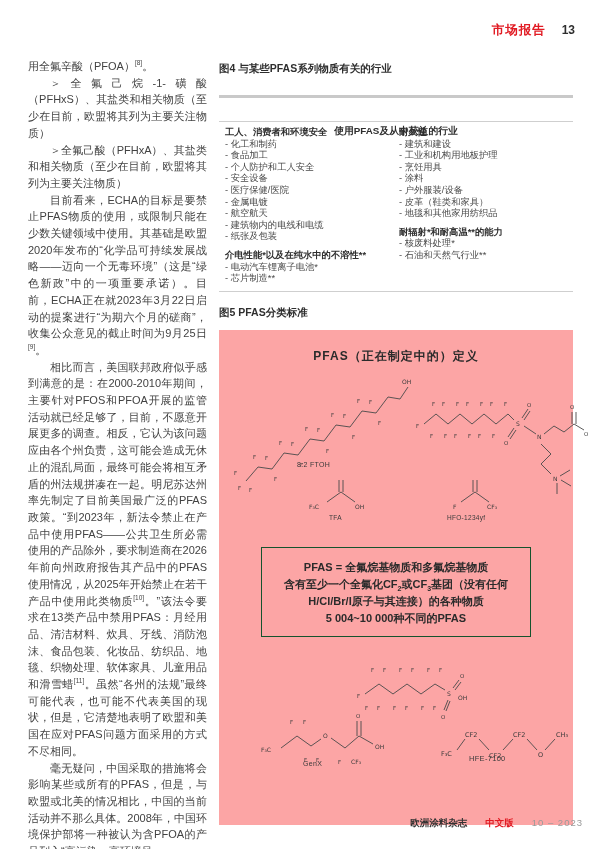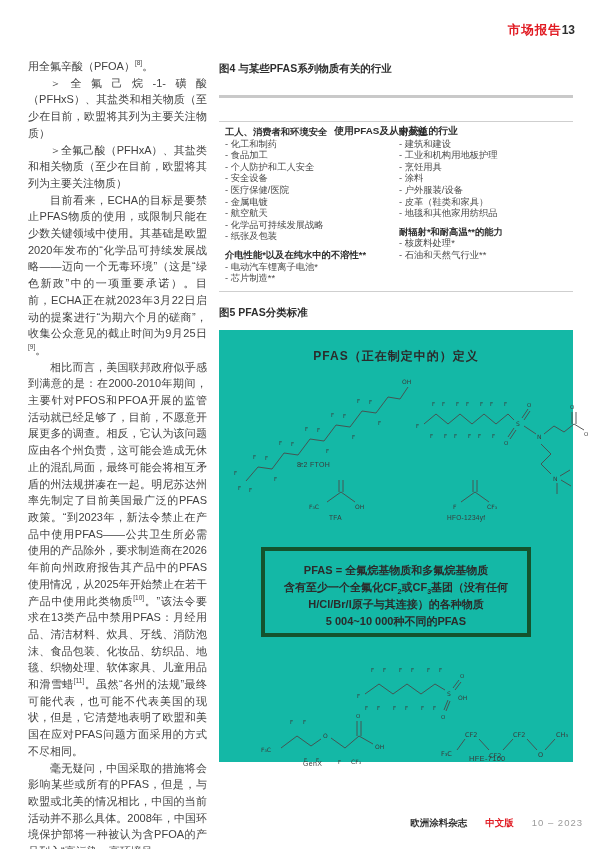--- a/index.html
+++ b/index.html
@@ -1,45 +1,45 @@
 <!DOCTYPE html>
 <html><head>
 <meta charset="utf-8">
 <style>
   * { margin:0; padding:0; box-sizing:border-box; }
   html,body { width:600px; height:849px; background:#ffffff; font-family:"Liberation Sans","DejaVu Sans",sans-serif; color:#3f3f3f; }
   #page { position:relative; width:600px; height:849px; background:#fff; overflow:hidden; }
 
   
-  .hdr { position:absolute; top:22px; right:25px; display:flex; align-items:baseline; }
+  .hdr { position:absolute; top:22px; right:25px; display:flex; align-items:baseline; gap:16px; }
   .hdr .sec { color:#e11b23; font-weight:bold; font-size:12.5px; letter-spacing:1px; }
   .hdr .pg  { color:#2e2e2e; font-size:12px; font-weight:bold; }
 
   
   .leftcol { position:absolute; left:28px; top:58px; width:179px; font-size:11px; line-height:16.7px; text-align:justify; color:#424242; }
   .leftcol p { text-indent:2em; }
   .leftcol p.np { text-indent:0; }
   sup.ref { font-size:6.5px; vertical-align:super; line-height:0; }
 
   
   .rightcol { position:absolute; left:219px; top:0; width:354px; }
   .figtitle { position:absolute; left:0; font-size:10.5px; font-weight:bold; color:#2e2e2e; }
   .thickline { position:absolute; left:0; width:354px; border-top:3px solid #c9c9c9; }
   .thinline  { position:absolute; left:0; width:354px; border-top:1px solid #cfcfcf; }
   .tblhdr { position:absolute; left:0; width:354px; text-align:center; font-size:9.8px; font-weight:bold; color:#2e2e2e; }
   .tcol { position:absolute; font-size:9.3px; line-height:11.6px; color:#4a4a4a; }
   .tcol .subhead { font-weight:bold; color:#2e2e2e; }
   .tcol .gap { height:7px; }
 
   
-  .graybox { position:absolute; left:0; top:330px; width:354px; height:432px; background:#14b8a6; }
+  .graybox { position:absolute; left:0; top:330px; width:354px; height:495px; background:#fca5a5; }
   .gb-title { position:absolute; top:18px; left:0; width:100%; text-align:center; font-weight:bold; font-size:12px; color:#2b2b2b; letter-spacing:1px; }
   .chem { position:absolute; }
   .chem-label { position:absolute; font-size:7px; color:#3a3a3a; letter-spacing:0.3px; }
-  .defbox { position:absolute; left:42px; top:217px; width:270px; height:90px; border:4px solid #14532d; text-align:center; font-weight:bold; color:#2b2b2b; font-size:11px; line-height:17px; padding-top:11px; }
+  .defbox { position:absolute; left:42px; top:217px; width:270px; height:90px; border:1px solid #14532d; text-align:center; font-weight:bold; color:#2b2b2b; font-size:11px; line-height:17px; padding-top:11px; }
   .defbox .l2 { width:246px; margin:0 auto; }
   .defbox sub { font-size:7px; vertical-align:sub; line-height:0; }
   svg text { font-family:"DejaVu Sans",sans-serif; fill:#3a3a3a; }
   svg line, svg polyline { stroke:#4a4a4a; stroke-width:0.9; fill:none; }
 
   
   .footer { position:absolute; top:817px; right:17px; font-size:9.5px; display:flex; gap:18px; align-items:baseline; }
   .footer .j { font-weight:bold; color:#333; }
   .footer .e { font-weight:bold; color:#e11b23; }
   .footer .i { color:#9a9a9a; letter-spacing:1px; }
@@ -72,21 +72,21 @@
 
     <div class="tcol" style="left:6px; top:127px; width:170px;">
       <div class="subhead">工人、消费者和环境安全</div>
       <div>- 化工和制药</div>
       <div>- 食品加工</div>
       <div>- 个人防护和工人安全</div>
       <div>- 安全设备</div>
       <div>- 医疗保健/医院</div>
       <div>- 金属电镀</div>
       <div>- 航空航天</div>
-      <div>- 化学品可持续发展战略</div>
+      <div>- 建筑物内的电线和电缆</div>
       <div>- 纸张及包装</div>
       <div class="gap"></div>
       <div class="subhead">介电性能*以及在纯水中的不溶性**</div>
       <div>- 电动汽车锂离子电池*</div>
       <div>- 芯片制造**</div>
     </div>
 
     <div class="tcol" style="left:180px; top:127px; width:174px;">
       <div class="subhead">耐久性</div>
       <div>- 建筑和建设</div>

